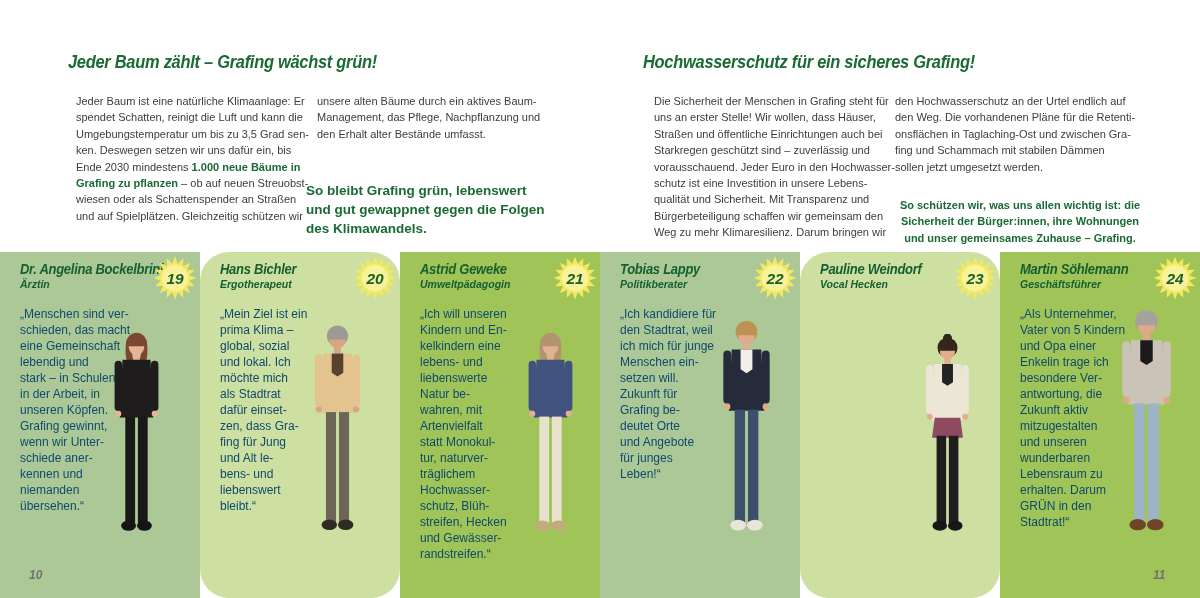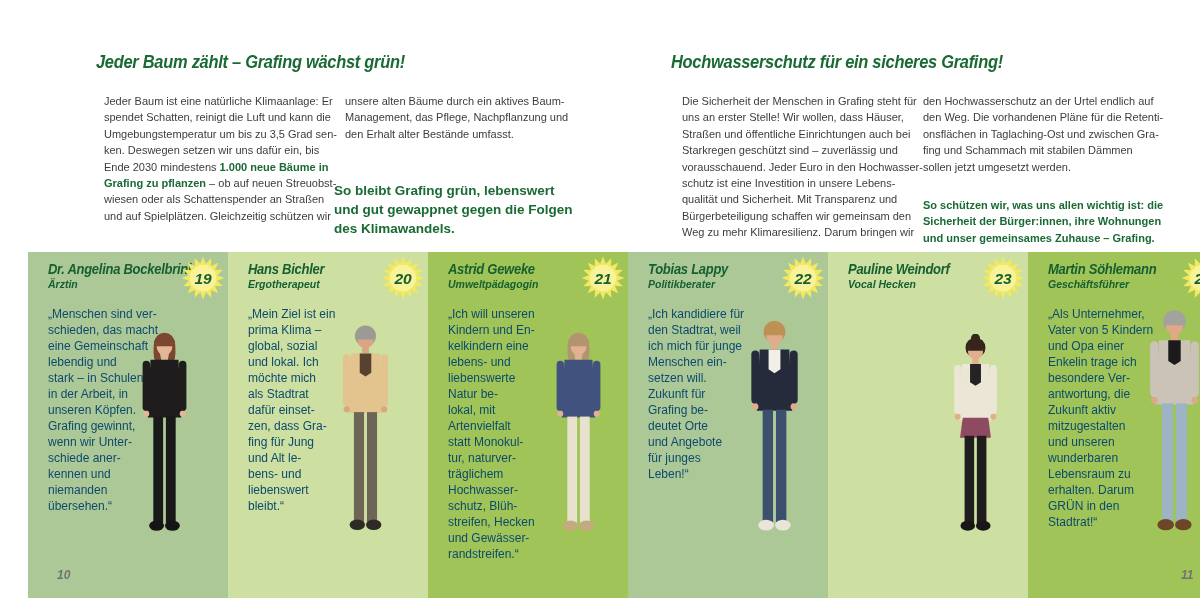--- a/index.html
+++ b/index.html
@@ -1,21 +1,21 @@
 <!DOCTYPE html>
 <html><head>
 <meta charset="utf-8">
 <style>
   html,body { margin:0; padding:0; }
   body {
     width:1200px; height:598px; position:relative; overflow:hidden;
     background:#ffffff;
     font-family:"Liberation Sans", sans-serif;
   }
-  .spread { position:absolute; inset:0;margin-left:28px; }
+  .spread { position:absolute; inset:0; }
 
   
   .article-title {
     position:absolute;
     font-size:17.5px; font-weight:bold; font-style:italic;
     color:var(--green); letter-spacing:-0.3px; white-space:nowrap;
     transform:scaleX(0.94); transform-origin:left top;
   }
   .col {
     position:absolute; width:246px;
@@ -31,21 +31,21 @@
   .hl-small {
     position:absolute; width:250px;
     font-size:11px; line-height:16.4px; font-weight:bold;
     color:var(--green); white-space:pre-line;
   }
 
   
   .cards { position:absolute; left:0; top:252px; width:1200px; height:346px; display:flex; }
   .card { width:200px; height:346px; position:relative; overflow:hidden; }
   .tone-sage  { background:var(--sage); }
-  .tone-pale  { background:var(--pale); }
+  .tone-pale  { background:var(--pale);border-radius:29px; }
   .tone-vivid { background:var(--vivid); }
 
   .card .name {
     position:absolute; left:20px; top:9px;
     font-size:14px; font-weight:bold; font-style:italic;
     color:var(--green2); letter-spacing:-0.3px; white-space:nowrap;
     transform:scaleX(0.93); transform-origin:left top;
   }
   .card .prof {
     position:absolute; left:20px; top:26px;
@@ -105,21 +105,21 @@
 sollen jetzt umgesetzt werden.</div>
   <div class="col" style="left:654px; top:93px;">Die Sicherheit der Menschen in Grafing steht für
 uns an erster Stelle! Wir wollen, dass Häuser,
 Straßen und öffentliche Einrichtungen auch bei
 Starkregen geschützt sind – zuverlässig und
 vorausschauend. Jeder Euro in den Hochwasser-
 schutz ist eine Investition in unsere Lebens-
 qualität und Sicherheit. Mit Transparenz und
 Bürgerbeteiligung schaffen wir gemeinsam den
 Weg zu mehr Klimaresilienz. Darum bringen wir</div>
-  <div class="hl-small" style="left:895px; top:197px;">So schützen wir, was uns allen wichtig ist: die
+  <div class="hl-small" style="left:895px; top:197px;text-align:center;">So schützen wir, was uns allen wichtig ist: die
 Sicherheit der Bürger:innen, ihre Wohnungen
 und unser gemeinsames Zuhause – Grafing.</div>
 
   <div class="cards">
 
     <div class="card tone-sage">
       <div class="name">Dr. Angelina Bockelbrink</div>
       <div class="prof">Ärztin</div>
       <div class="badge">
         <svg viewBox="0 0 44 44">
@@ -214,21 +214,21 @@
             <circle class="star-center" cx="22" cy="22" r="13.2"></circle>
           <text x="22" y="27.5" text-anchor="middle">21</text>
         </svg>
       </div>
       <div class="quote">„Ich will unseren
 Kindern und En-
 kelkindern eine
 lebens- und
 liebenswerte
 Natur be-
-lokal, mit
+wahren, mit
 Artenvielfalt
 statt Monokul-
 tur, naturver-
 träglichem
 Hochwasser-
 schutz, Blüh-
 streifen, Hecken
 und Gewässer-
 randstreifen.“</div>
       <div class="photo" style="right:12px;">

